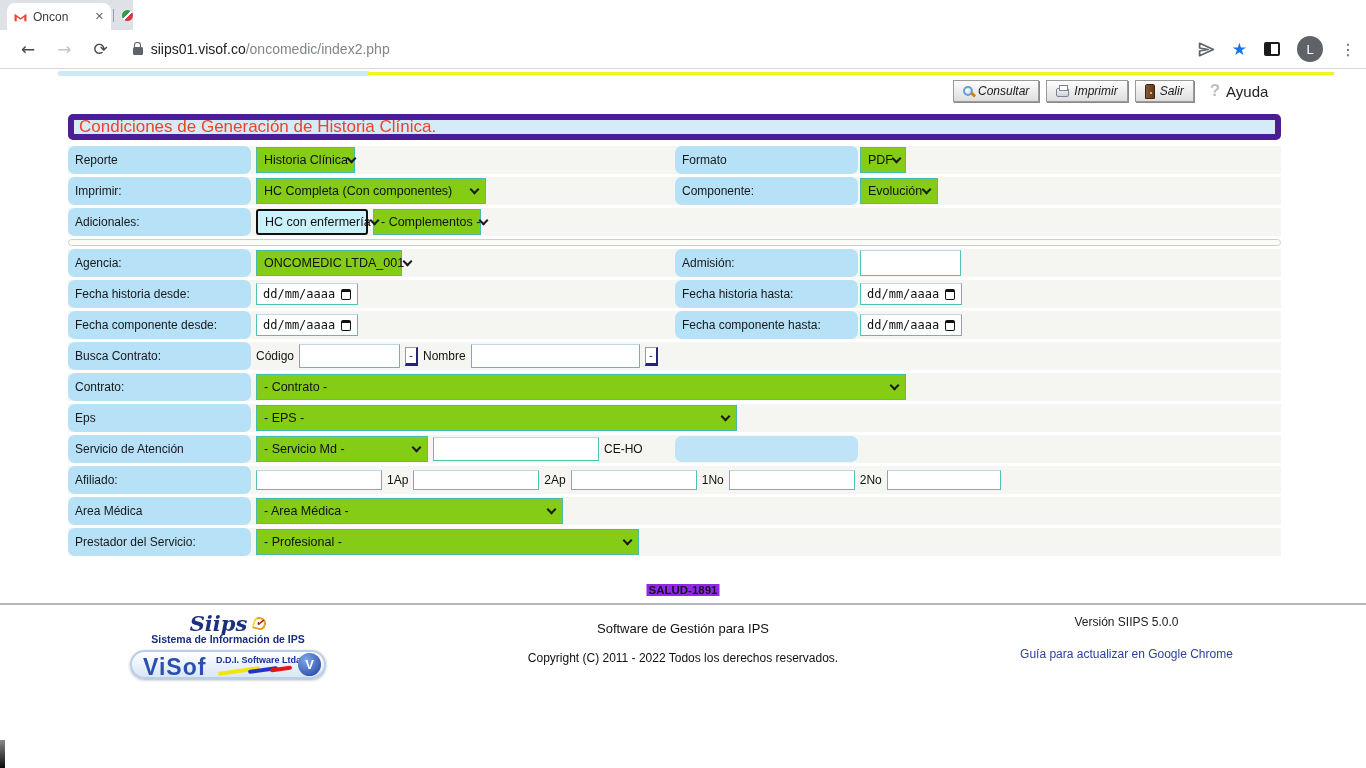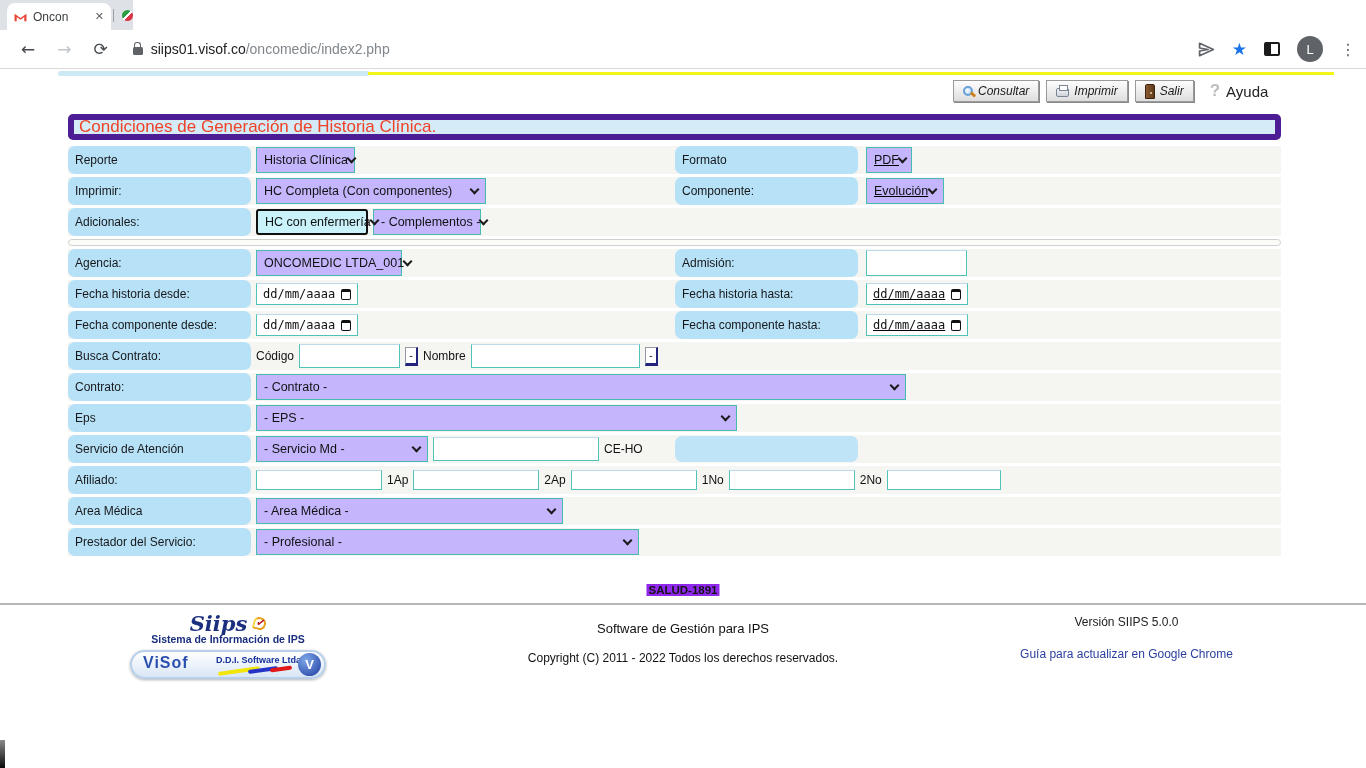--- a/index.html
+++ b/index.html
@@ -64,24 +64,24 @@
                border:6px solid #4c1d95; border-radius:5px; display:flex; align-items:center;
                padding-left:5px; font-size:17px; color:#ee4327; }
 
   
   .form { position:absolute; top:77px; left:68px; width:1213px; }
   .row { display:flex; align-items:center; height:28px; margin-bottom:3px; background:#f5f5f2; }
   .lbl, .lbl2 { width:183px; min-width:183px; height:100%; background:#b7e1f7; border-radius:7px;
                 display:flex; align-items:center; padding-left:7px; font-size:12px; color:#16181a; }
   .zone1 { width:424px; min-width:424px; height:100%; display:flex; align-items:center; padding-left:5px; gap:5px; }
   .zone1.wide { flex:1; width:auto; min-width:0; }
-  .zone2 { flex:1; height:100%; display:flex; align-items:center; padding-left:8px; gap:4px;text-decoration:underline; }
+  .zone2 { flex:1; height:100%; display:flex; align-items:center; padding-left:2px; gap:4px; }
   .divider { height:7px; border:1px solid #cfcfcb; border-radius:4px; background:#fbfbf8; margin-bottom:3px; }
 
-  .select { display:flex; align-items:center; background:#c4b5fd; border:1px solid #44bcae;
+  .select { display:flex; align-items:center; background:#84cc16; border:1px solid #44bcae;
             height:26px; padding:0 7px; font-size:12.5px; color:#111; cursor:pointer; white-space:nowrap; }
   .chev { width:7px; height:7px; border-right:2px solid #1a1a1a; border-bottom:2px solid #1a1a1a;
           transform:rotate(45deg); margin-left:auto; margin-top:-4px; flex:none; }
   .select.focused { background:#c9f2fa; border:2px solid #101010; border-radius:3px; }
 
   .tinput { background:#fff; border:1px solid #4fc3b8; border-top-color:#bdd9ea; height:24px;
             font-family:inherit; font-size:12px; color:#111; outline:none; padding:0 4px; }
   .dinput { display:flex; align-items:center; background:#fff; border:1px solid #4fc3b8; border-top-color:#bdd9ea;
             height:22px; padding:0 6px; font-family:"DejaVu Sans Mono", monospace; font-size:12px;
             color:#111; width:102px; cursor:text; }
@@ -105,21 +105,21 @@
                 font-size:21px; color:#1b2f7e; }
   .siips-icon { position:relative; display:inline-block; width:13px; height:13px;
                 border:2px solid #e8a11c; border-left-color:#f6d33c; border-radius:50% 50% 50% 10%;
                 transform:rotate(15deg); }
   .siips-icon::after { content:"✓"; position:absolute; left:1px; top:-3px; color:#c01818;
                        font-size:11px; font-weight:bold; }
   .siips-sub { font-size:10.5px; font-weight:bold; color:#1b2f7e; margin-top:-3px; }
   .visof-pill { position:relative; margin-top:5px; display:inline-block; width:196px; height:29px;
                 border-radius:15px; background:linear-gradient(#ffffff,#d9e6f5); border:2px solid #b7cfe8;
                 box-shadow:0 1px 3px rgba(0,0,0,.3); text-align:left; }
-  .visof-name { position:absolute; left:11px; top:2px; font-size:16px; font-weight:bold;
+  .visof-name { position:absolute; left:11px; top:2px; font-size:23px; font-weight:bold;
                 color:#2b4fae; letter-spacing:1px; }
   .ddi { position:absolute; left:84px; top:3px; font-size:9px; font-weight:bold; color:#16309a; white-space:nowrap; }
   .sw { position:absolute; height:4px; border-radius:2px; transform:rotate(-8deg); }
   .sw.y { left:86px; top:17px; width:42px; background:#f2e50a; }
   .sw.b { left:116px; top:16px; width:30px; background:#2633c8; }
   .sw.r { left:138px; top:15px; width:22px; background:#e01818; }
   .v-circle { position:absolute; right:3px; top:1px; width:23px; height:23px; border-radius:50%;
               background:radial-gradient(circle at 35% 30%, #7fa8e8, #1d3a9e); color:#fff;
               font-weight:bold; font-size:13px; display:flex; align-items:center; justify-content:center; }
   .f-center { position:absolute; left:50%; transform:translateX(-50%); top:0; width:520px; text-align:center; }

